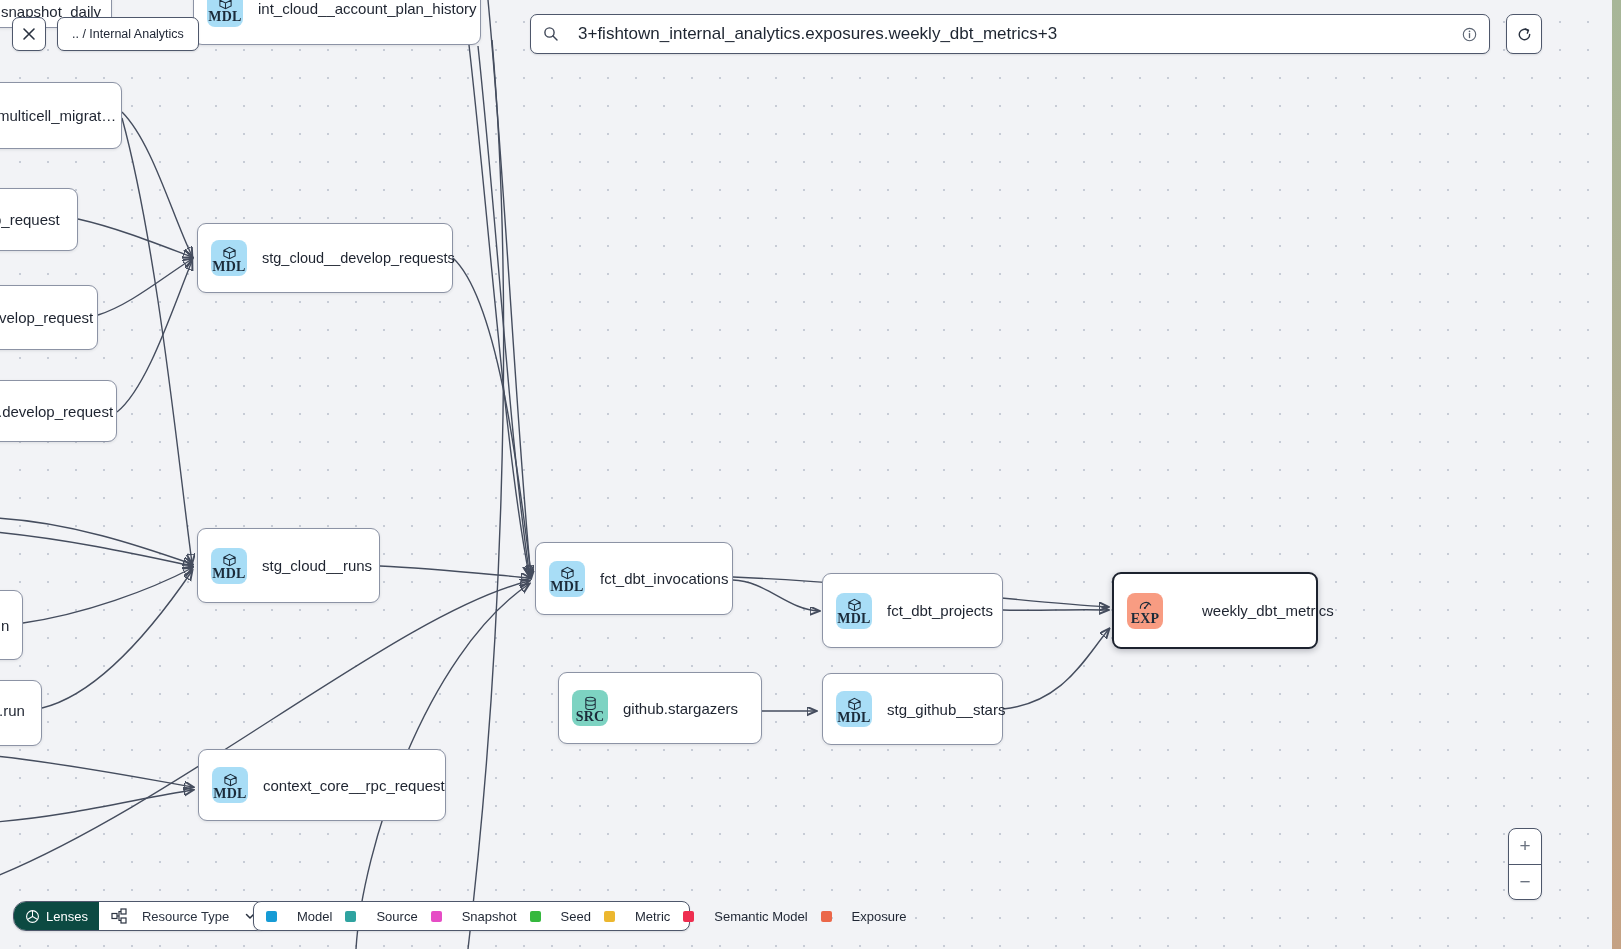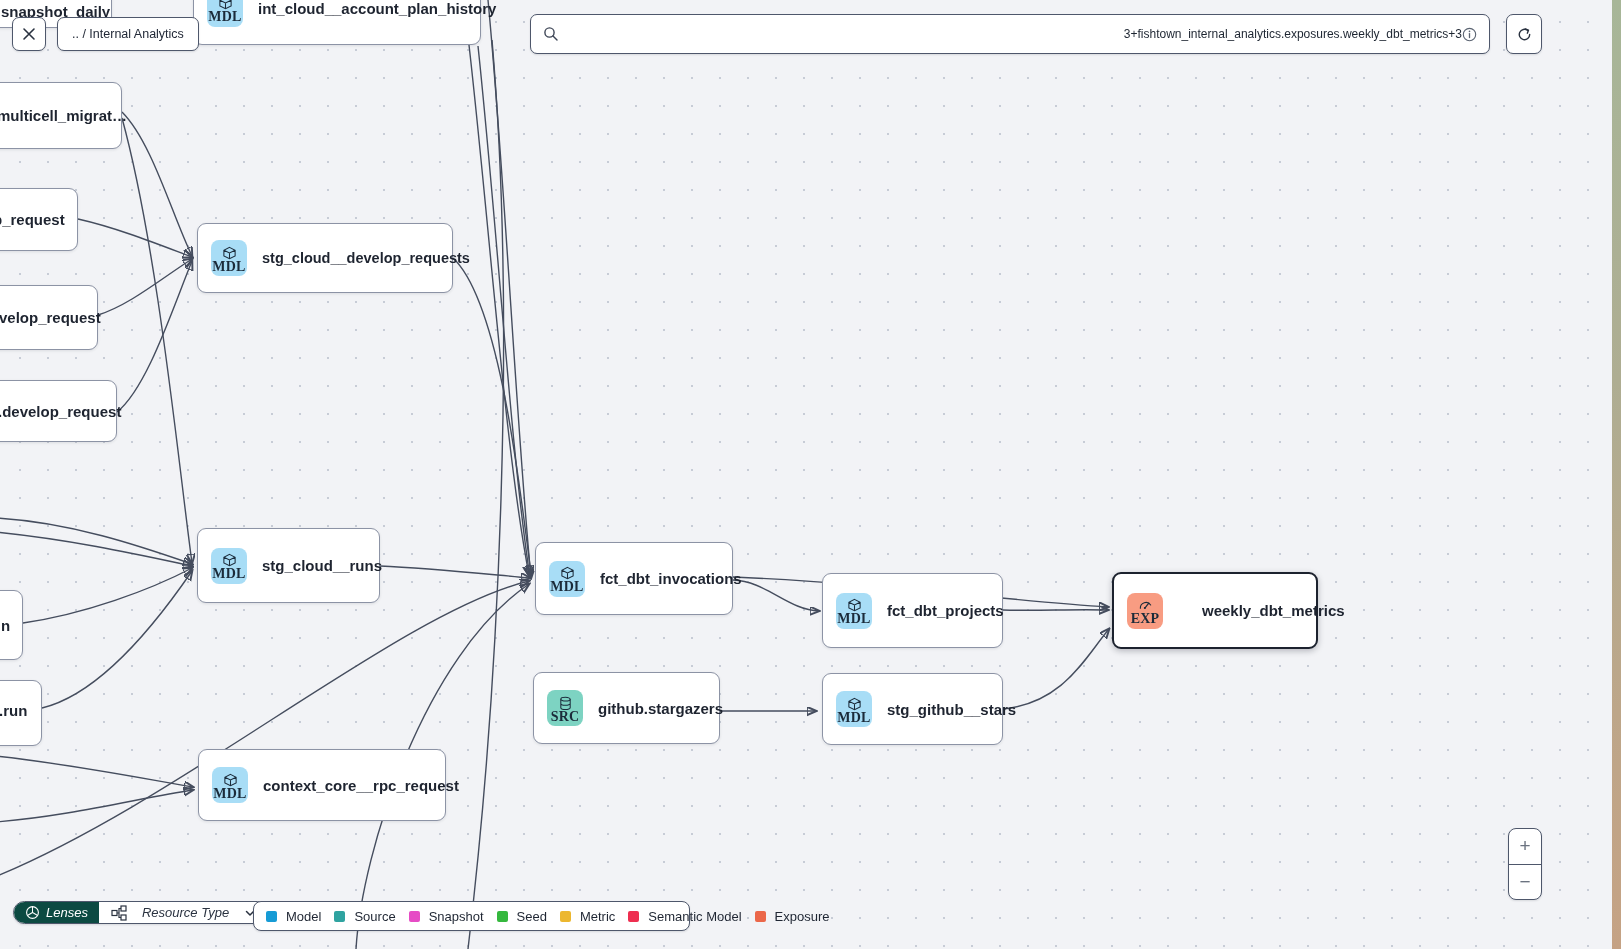--- a/index.html
+++ b/index.html
@@ -12,53 +12,53 @@
     background:linear-gradient(#a7b698 0%, #aead92 40%, #bda689 75%, #c5a284 100%); }
 
   svg.edges{ position:absolute; left:0; top:0; z-index:1; }
   svg.edges path{ fill:none; stroke:#454d5e; stroke-width:1.4px; }
 
   
   .node{ position:absolute; z-index:2; background:#fff; border:1px solid #8c93a5;
     border-radius:9px; display:flex; align-items:center; padding-left:13px;
     box-shadow:0 1px 3px rgba(20,26,40,.10); cursor:pointer; }
   .node.selected{ border:2px solid #1c222e; box-shadow:0 2px 6px rgba(20,26,40,.28);gap:24px; }
-  .nlabel{ font-size:15px; color:#1e2430; white-space:nowrap; margin-left:15px;font-weight:bold; }
+  .nlabel{ font-size:15px; color:#1e2430; white-space:nowrap; margin-left:15px; }
   .node.cut .nlabel{ position:absolute; margin:0; line-height:18px; height:18px; }
   .badge{ width:36px; height:36px; border-radius:8px; flex:0 0 36px;
     display:flex; flex-direction:column; align-items:center; justify-content:center; gap:1px; }
   .badge.mdl{ background:#a8ddf6; }
   .badge.src{ background:#7dd3c2; }
   .badge.exp{ background:#f89c82; }
   .btext{ font-family:Liberation Serif, serif; font-size:14px; font-weight:600;
     color:#1b2b3a; letter-spacing:.2px; line-height:9px; }
   .bicon{ display:block; }
 
   
   .chrome{ position:absolute; z-index:5; background:#fff; border:1.5px solid #4e576b;
     border-radius:7px; display:flex; align-items:center; box-shadow:0 1px 2px rgba(20,26,40,.12); }
   .close-btn{ left:12px; top:17px; width:34px; height:34px; justify-content:center; cursor:pointer; }
   .breadcrumb{ left:57px; top:17px; height:34px; padding:0 14px; font-size:12.5px; color:#232a38; cursor:pointer; }
   .searchbar{ left:530px; top:14px; width:960px; height:40px; padding:0 12px; }
-  .searchbar input{ border:none; outline:none; flex:1; font-size:12px; color:#1d2531;
-    font-family:"Liberation Sans", sans-serif; background:transparent; margin-left:9px;text-align:right; }
+  .searchbar input{ border:none; outline:none; flex:1; font-size:17px; color:#1d2531;
+    font-family:"Liberation Sans", sans-serif; background:transparent; margin-left:19px; }
   .refresh-btn{ left:1506px; top:14px; width:36px; height:40px; justify-content:center; cursor:pointer; }
 
   
-  .lenses-group{ position:absolute; z-index:5; left:13px; top:901px; height:23px; display:flex;
+  .lenses-group{ position:absolute; z-index:5; left:13px; top:901px; height:30px; display:flex;
     border:1.5px solid #4e576b; border-radius:13px; overflow:hidden; background:#fff;
-    box-shadow:0 1px 2px rgba(20,26,40,.12);font-style:italic; }
+    box-shadow:0 1px 2px rgba(20,26,40,.12); }
   .lenses-btn{ background:#0c4a42; color:#fff; display:flex; align-items:center; gap:6px;
     padding:0 11px; font-size:13px; cursor:pointer; }
   .resource-type{ display:flex; align-items:center; gap:15px; padding:0 12px; font-size:13px;
     color:#2a3240; cursor:pointer; }
   .legend{ position:absolute; z-index:5; left:253px; top:901px; width:437px; height:30px;
     background:#fff; border:1.5px solid #4e576b; border-radius:8px; display:flex;
     align-items:center; padding:0 12px; gap:13px; box-shadow:0 1px 2px rgba(20,26,40,.12); }
-  .legend-item{ display:flex; align-items:center; gap:9px; font-size:13px; color:#1f2633; white-space:nowrap; }
+  .legend-item{ display:flex; align-items:center; gap:20px; font-size:13px; color:#1f2633; white-space:nowrap; }
   .swatch{ width:11px; height:11px; border-radius:2px; display:inline-block; }
 
   .zoomctl{ position:absolute; z-index:5; left:1508px; top:828px; width:34px; height:72px;
     background:#fff; border:1.5px solid #4e576b; border-radius:8px; display:flex;
     flex-direction:column; box-shadow:0 1px 2px rgba(20,26,40,.12); }
   .zoomctl .zbtn{ flex:1; display:flex; align-items:center; justify-content:center;
     font-size:19px; color:#6b7380; cursor:pointer; }
   .zoomctl .zbtn:first-child{ border-bottom:1.5px solid #4e576b; }
 </style>
 </head>
@@ -175,21 +175,21 @@
       <svg class="bicon" width="15" height="15" viewBox="0 0 16 16">
           <path d="M2.5 11 A6 6 0 0 1 13.5 7.5" fill="none" stroke="#1b2b3a" stroke-width="1.2" stroke-linecap="round"></path>
           <path d="M7.5 10.5 L11.5 5.5" stroke="#1b2b3a" stroke-width="1.3" stroke-linecap="round"></path>
           <circle cx="7.3" cy="10.6" r="1.1" fill="#1b2b3a"></circle>
         </svg>
       <span class="btext">EXP</span>
     </span>
     <span class="nlabel">weekly_dbt_metrics</span>
   </div>
 
-  <div class="node" style="left:533px;top:672px;width:187px;height:72px">
+  <div class="node" style="left:558px;top:672px;width:204px;height:72px">
     <span class="badge src">
       <svg class="bicon" width="15" height="15" viewBox="0 0 16 16">
           <ellipse cx="8" cy="3.4" rx="5" ry="2" fill="none" stroke="#1b2b3a" stroke-width="1.1"></ellipse>
           <path d="M3 3.4 V12.4 A5 2 0 0 0 13 12.4 V3.4 M3 7.9 A5 2 0 0 0 13 7.9" fill="none" stroke="#1b2b3a" stroke-width="1.1"></path>
         </svg>
       <span class="btext">SRC</span>
     </span>
     <span class="nlabel">github.stargazers</span>
   </div>
 

